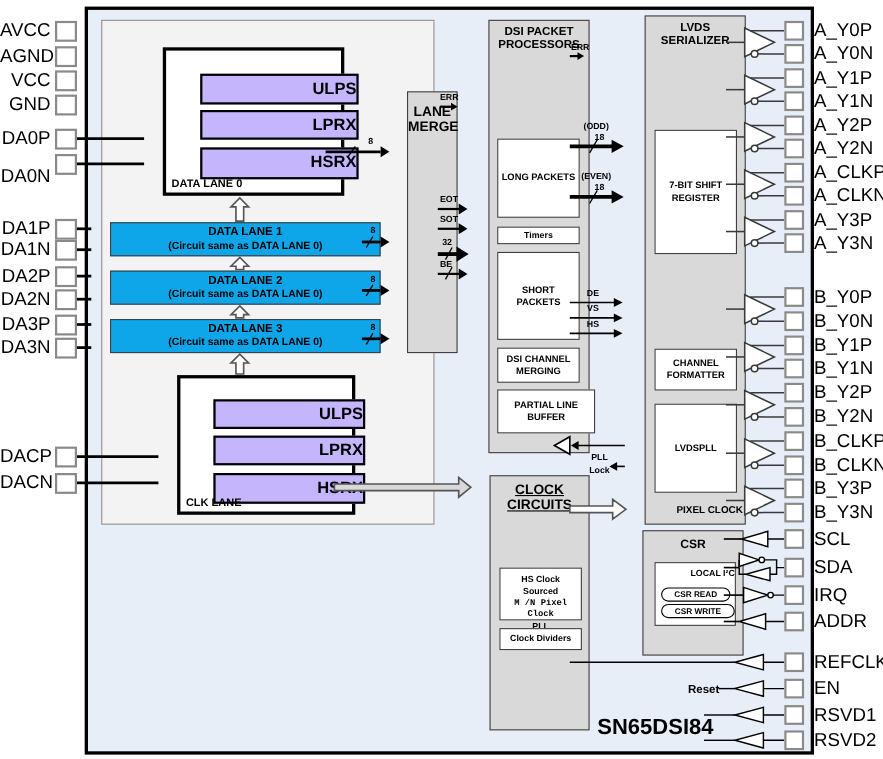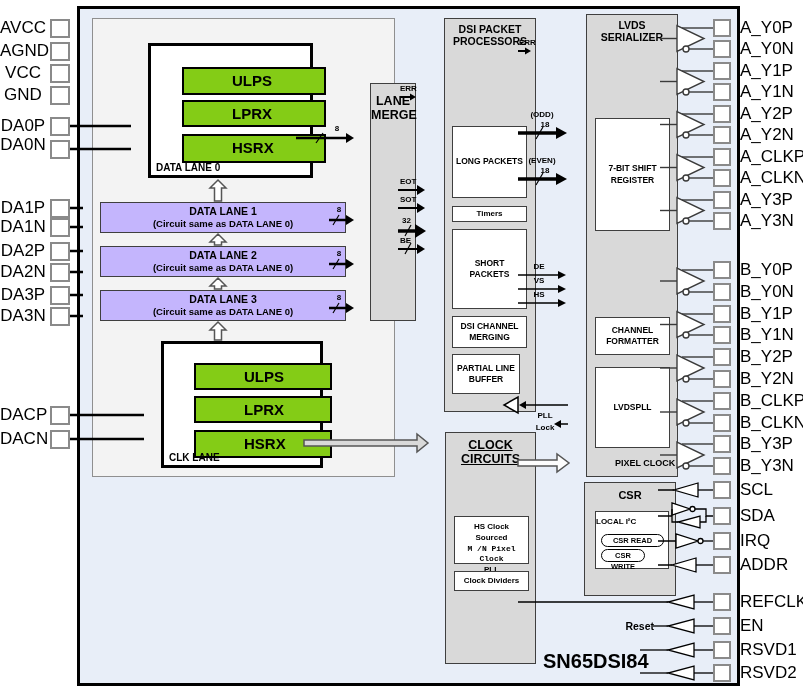--- a/index.html
+++ b/index.html
@@ -2,36 +2,36 @@
 <html><head>
 <meta charset="utf-8">
 <style>
   html,body{margin:0;padding:0;background:#fff;}
   .canvas{position:relative;width:803px;height:690px;background:#fff;overflow:hidden;
           font-family:"Liberation Sans",sans-serif;color:#000;}
   .abs{position:absolute;box-sizing:border-box;margin-left:18px;}
   .chip{left:59px;top:6px;width:663px;height:680px;background:#e8eef8;border:3px solid #000;}
   .rxwrap{left:74px;top:18px;width:303px;height:459px;background:#f3f3f3;border:1.5px solid #8f8f8f;}
   .thickbox{background:#fff;border:3px solid #000;}
-  .subbox{background:#84cc16;border:2.5px solid #000;text-align:left;font-weight:bold;font-size:15px;padding-left:48px;}
+  .subbox{background:#c4b5fd;border:2.5px solid #000;text-align:right;font-weight:bold;font-size:15px;}
   .subbox span{display:block;margin-top:3px;}
-  .lanebox{background:#c4b5fd;border:1.6px solid #3f3f3f;text-align:center;padding-top:2px;}
+  .lanebox{background:#0ea5e9;border:1.6px solid #3f3f3f;text-align:center;padding-top:2px;}
   .lanebox .t1{font-size:10.5px;font-weight:bold;display:block;line-height:1.25;}
   .lanebox .t2{font-size:9.5px;font-weight:bold;display:block;line-height:1.2;}
   .grayblk{background:#d9d9d9;border:1.6px solid #3f3f3f;}
   .blktitle{position:absolute;left:0;right:0;text-align:center;font-weight:bold;}
   .whitebox{position:absolute;background:#fff;border:1.4px solid #3f3f3f;display:flex;
             align-items:center;justify-content:center;text-align:center;
             font-weight:bold;font-size:8.5px;line-height:1.35;box-sizing:border-box;padding:1px 2px;}
   .cornerlabel{position:absolute;font-size:10px;font-weight:bold;left:5px;bottom:2px;}
   .pin{position:absolute;background:#fff;border:2px solid #8a8a8a;box-sizing:border-box;z-index:6;}
   .lp{left:50px;width:20px;height:19px;}
   .rp{left:713px;width:18px;height:18px;}
   .plabel{position:absolute;font-size:17px;transform:translateY(-50%);white-space:nowrap;z-index:6;}
-  .ll{left:0;width:46px;text-align:center;}
+  .ll{left:0;width:46px;text-align:right;}
   .rl{left:740px;text-align:left;}
   svg.wires{position:absolute;left:0;top:0;z-index:5;}
   .pills{position:absolute;background:#fff;border:1.5px solid #000;border-radius:8px;
          font-size:7.5px;font-weight:bold;text-align:center;line-height:11px;box-sizing:border-box;}
   .partnum{position:absolute;left:543px;top:650px;font-size:20px;font-weight:bold;z-index:6;}
 </style>
 </head>
 <body>
 
 <div class="canvas">
@@ -82,37 +82,37 @@
   <div class="abs grayblk" style="left:352px;top:83px;width:46px;height:238px;">
     <div class="blktitle" style="top:10px;font-size:12.5px;line-height:1.15;">LANE MERGE</div>
   </div>
 
   <div class="abs grayblk" style="left:426px;top:18px;width:92px;height:394px;">
     <div class="blktitle" style="top:4px;font-size:10.5px;line-height:1.15;">DSI PACKET PROCESSORS</div>
     <div class="whitebox" style="left:7px;top:107px;width:75px;height:72px;">LONG PACKETS</div>
     <div class="whitebox" style="left:7px;top:187px;width:75px;height:16px;font-size:8px;">Timers</div>
     <div class="whitebox" style="left:7px;top:297px;width:75px;height:32px;">DSI CHANNEL MERGING</div>
     <div class="whitebox" style="left:7px;top:210px;width:75px;height:80px;">SHORT PACKETS</div>
-    <div class="whitebox" style="left:7px;top:335px;width:68px;height:40px;">PARTIAL LINE BUFFER</div>
+    <div class="whitebox" style="left:7px;top:335px;width:89px;height:40px;">PARTIAL LINE BUFFER</div>
   </div>
 
   <div class="abs grayblk" style="left:568px;top:14px;width:92px;height:463px;">
     <div class="blktitle" style="top:4px;font-size:10.5px;">LVDS SERIALIZER</div>
     <div class="whitebox" style="left:8px;top:103px;width:75px;height:113px;">7-BIT SHIFT REGISTER</div>
     <div class="whitebox" style="left:8px;top:302px;width:75px;height:38px;">CHANNEL FORMATTER</div>
     <div class="whitebox" style="left:8px;top:352px;width:75px;height:81px;">LVDSPLL</div>
     <div class="abs" style="left:10px;top:443px;font-size:9px;font-weight:bold;white-space:nowrap;">PIXEL CLOCK</div>
   </div>
 
   <div class="abs grayblk" style="left:566px;top:482px;width:92px;height:114px;">
     <div class="blktitle" style="top:6px;font-size:11px;">CSR</div>
     <div class="whitebox" style="left:10px;top:28px;width:74px;height:58px;display:block;padding:0;">
-      <div style="margin-top:5px;font-size:8px;font-weight:bold;text-align:left;">LOCAL I²C</div>
+      <div style="margin-top:5px;font-size:8px;font-weight:bold;text-align:right;">LOCAL I²C</div>
       <div class="pills" style="left:5px;top:22px;width:63px;height:13px;">CSR READ</div>
-      <div class="pills" style="left:5px;top:37px;width:44px;height:13px;">CSR WRITE</div>
+      <div class="pills" style="left:5px;top:37px;width:67px;height:13px;">CSR WRITE</div>
     </div>
   </div>
 
   <div class="abs grayblk" style="left:427px;top:432px;width:91px;height:232px;">
     <div class="blktitle" style="top:5px;font-size:12.5px;text-decoration:underline;">CLOCK CIRCUITS</div>
     <div class="whitebox" style="left:8px;top:83px;width:75px;height:48px;display:block;padding-top:5px;font-size:8px;">
       <span style="display:block;">HS Clock Sourced</span>
       <span style="display:block;font-family:Liberation Mono, monospace;">M /N Pixel Clock</span>
       <span style="display:block;">PLL</span>
     </div>
@@ -322,21 +322,21 @@
     <div class="plabel ll" style="top:28px">AVCC</div>
   <div class="pin lp" style="top:41.5px"></div>
     <div class="plabel ll" style="top:51px">AGND</div>
   <div class="pin lp" style="top:63.5px"></div>
     <div class="plabel ll" style="top:73px">VCC</div>
   <div class="pin lp" style="top:85.5px"></div>
     <div class="plabel ll" style="top:95px">GND</div>
   <div class="pin lp" style="top:116.5px"></div>
     <div class="plabel ll" style="top:126px">DA0P</div>
   <div class="pin lp" style="top:139.5px"></div>
-    <div class="plabel ll" style="top:145px">DA0N</div>
+    <div class="plabel ll" style="top:160px">DA0N</div>
   <div class="pin lp" style="top:198.5px"></div>
     <div class="plabel ll" style="top:208px">DA1P</div>
   <div class="pin lp" style="top:217.5px"></div>
     <div class="plabel ll" style="top:227px">DA1N</div>
   <div class="pin lp" style="top:241.5px"></div>
     <div class="plabel ll" style="top:251px">DA2P</div>
   <div class="pin lp" style="top:262.5px"></div>
     <div class="plabel ll" style="top:272px">DA2N</div>
   <div class="pin lp" style="top:285.5px"></div>
     <div class="plabel ll" style="top:295px">DA3P</div>

